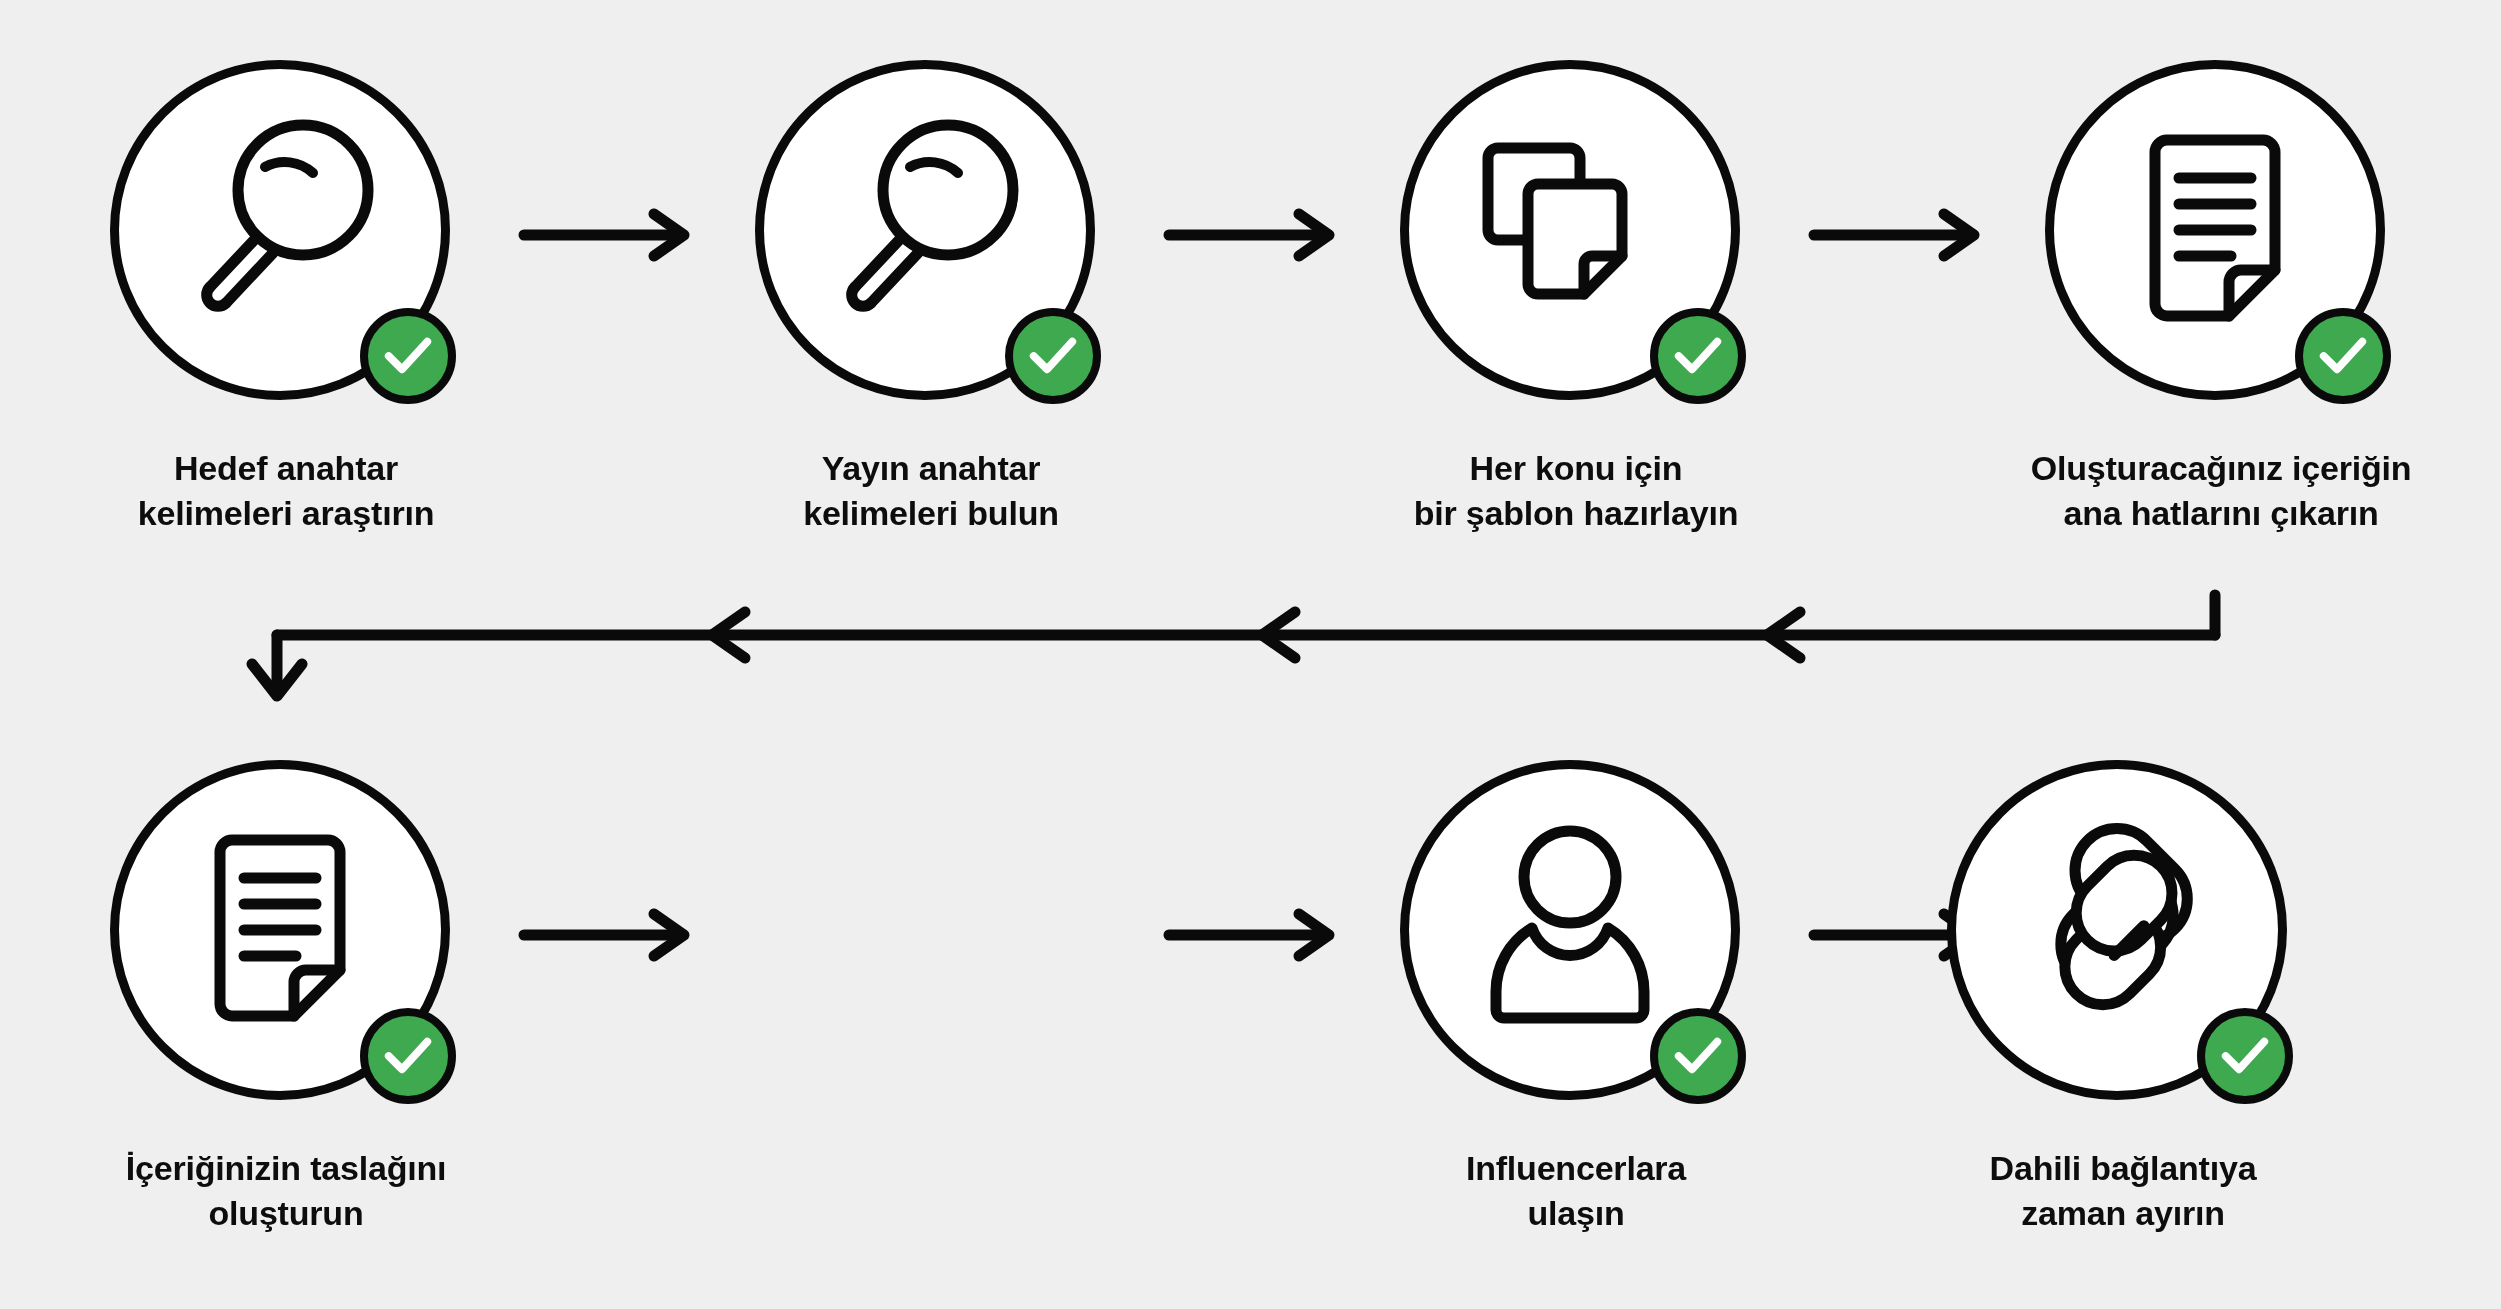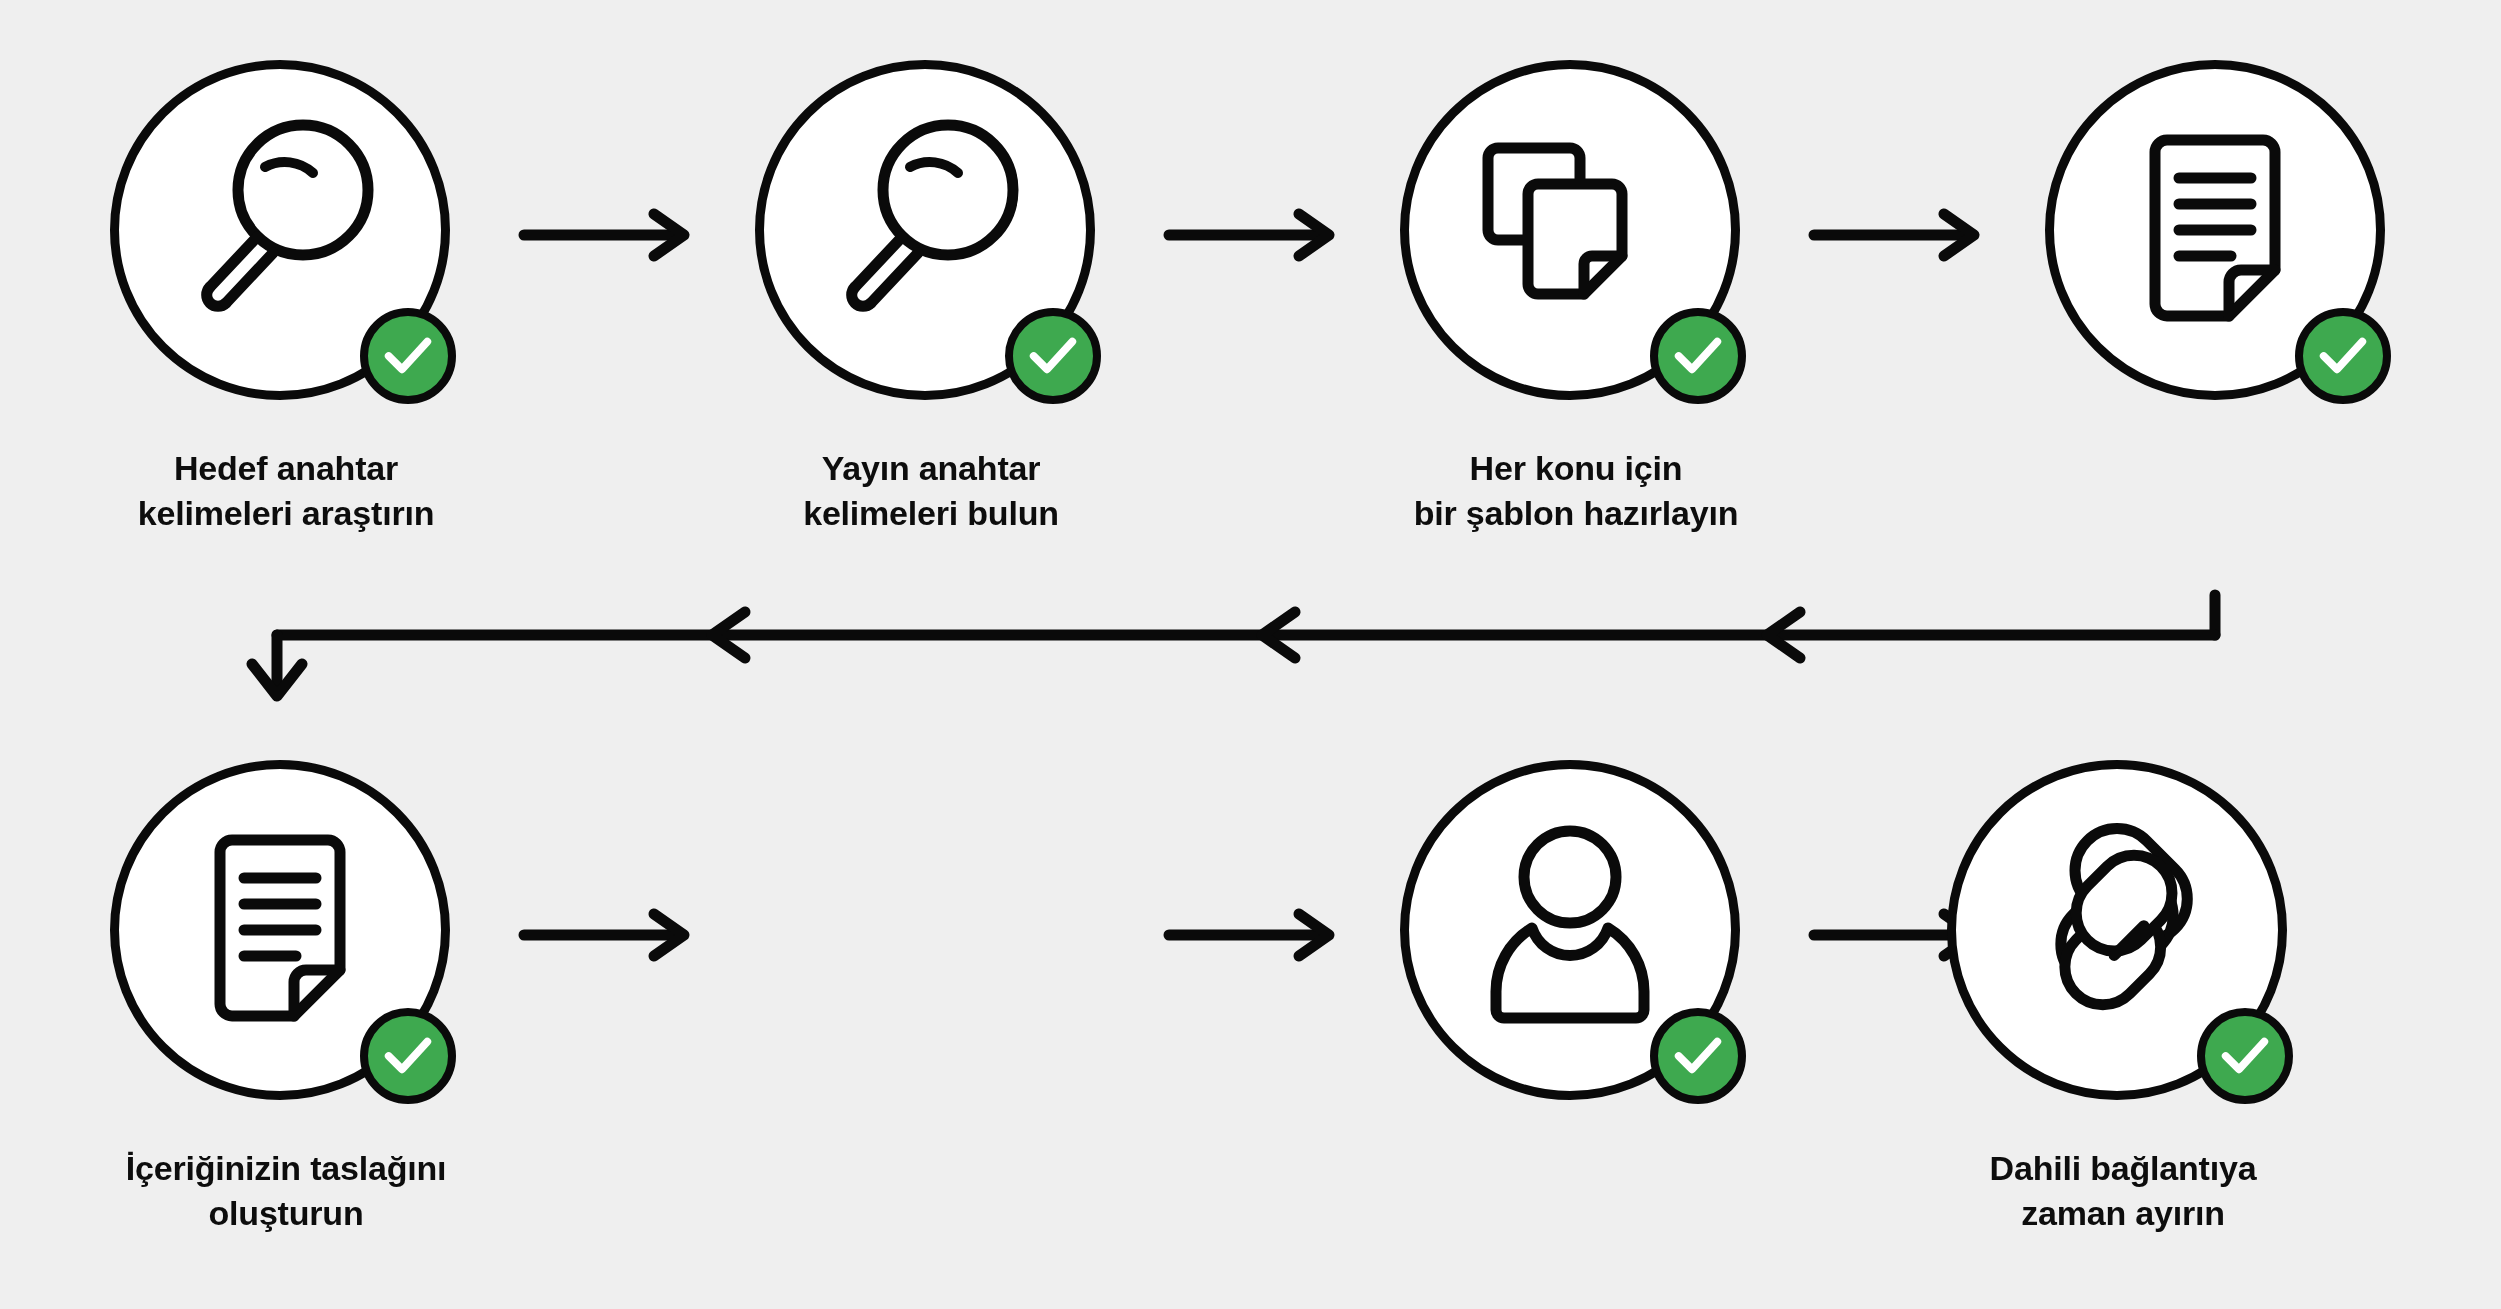--- a/index.html
+++ b/index.html
@@ -155,20 +155,22 @@
           <line x1="134" y1="170" x2="206" y2="170"></line>
           <line x1="134" y1="196" x2="186" y2="196"></line>
         </svg>
       </div>
       <div class="badge">
         <svg viewBox="0 0 24 24" fill="none" stroke="#ffffff" stroke-width="3.2" stroke-linecap="round" stroke-linejoin="round">
           <polyline points="4,12.5 9.5,18 20,6.5"></polyline>
         </svg>
       </div>
     </div>
+    <div class="caption">Oluşturacağınız içeriğin
+ana hatlarını çıkarın</div>
   </div>
 
   <div id="return-connector">
     <svg viewBox="0 0 2501 180" fill="none" stroke="#0a0a0a" stroke-width="11" stroke-linecap="round" stroke-linejoin="round">
 
       <line x1="2215" y1="35" x2="2215" y2="75"></line>
 
       <line x1="2215" y1="75" x2="277" y2="75"></line>
 
       <line x1="277" y1="75" x2="277" y2="128"></line>
@@ -226,20 +228,22 @@
           <circle cx="170" cy="117" r="46" fill="#ffffff"></circle>
           <path d="M96 250 v-18 a74 74 0 0 1 36 -64 a40 40 0 0 0 76 0 a74 74 0 0 1 36 64 v18 a8 8 0 0 1 -8 8 h-132 a8 8 0 0 1 -8 -8 z" fill="#ffffff"></path>
         </svg>
       </div>
       <div class="badge">
         <svg viewBox="0 0 24 24" fill="none" stroke="#ffffff" stroke-width="3.2" stroke-linecap="round" stroke-linejoin="round">
           <polyline points="4,12.5 9.5,18 20,6.5"></polyline>
         </svg>
       </div>
     </div>
+    <div class="caption">Influencerlara
+ulaşın</div>
   </div>
 
   <div class="h-arrow" style="left:1808px;top:900px;">
     <svg width="180" height="70" viewBox="0 0 180 70" fill="none" stroke="#0a0a0a" stroke-width="11" stroke-linecap="round" stroke-linejoin="round">
       <line x1="6" y1="35" x2="160" y2="35"></line>
       <polyline points="136,14 166,35 136,56"></polyline>
     </svg>
   </div>
 
   <div class="step" style="left:1837px;top:760px;">

